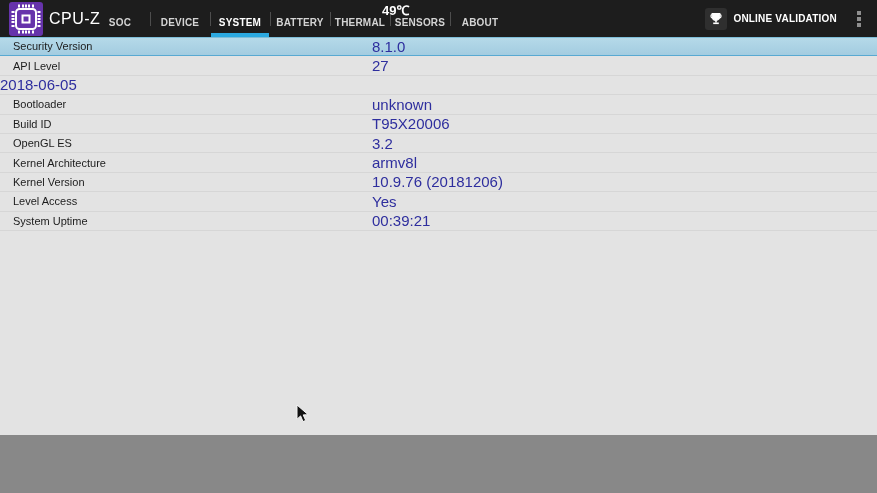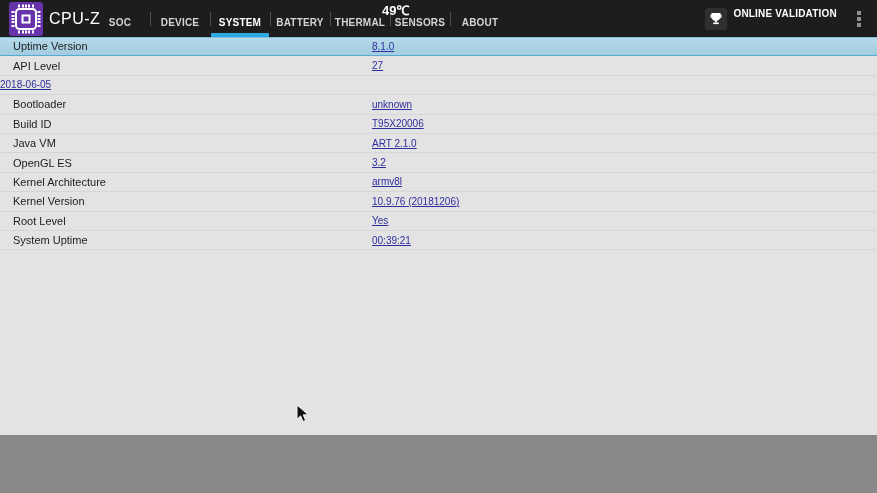--- a/index.html
+++ b/index.html
@@ -57,21 +57,21 @@
   }
   .tab-temp{
     position:absolute;top:1px;left:-8px;right:-8px;text-align:left;
     font-size:13px;font-weight:bold;color:#ffffff;letter-spacing:0;
   }
   .topbar-right{
     position:absolute;right:14px;top:0;height:37px;
     display:flex;align-items:center;
   }
   .validate-btn{
-    display:flex;gap:6px;cursor:default;
+    display:flex;align-items:center;gap:6px;cursor:default;
   }
   .trophy-box{
     width:22px;height:22px;background:#2f2f2f;border-radius:3px;
     display:flex;align-items:center;justify-content:center;
   }
   .validate-label{
     font-size:10px;font-weight:bold;color:#ffffff;letter-spacing:0.2px;white-space:nowrap;
   }
   .overflow-btn{
     display:flex;flex-direction:column;gap:2px;margin-left:18px;padding:4px 2px;
@@ -81,21 +81,21 @@
   .table{position:absolute;left:0;top:37px;right:0;}
   .row{
     height:19.4px;display:flex;align-items:center;
     border-bottom:1px solid rgba(0,0,0,0.055);
     background:var(--row-bg);
   }
   .row-label{
     flex:0 0 372px;padding-left:13px;
     font-size:11px;color:var(--label-color);
   }
-  .row-value{font-size:10px;color:var(--value-color);text-decoration:underline;}
+  .row-value{font-size:15px;color:var(--value-color);}
   .row.selected{
     background:linear-gradient(180deg,var(--sel-bg-top),var(--sel-bg-bot));
     border-bottom:1px solid var(--sel-border);
     box-shadow:inset 0 1px 0 rgba(120,186,214,0.9);
   }
   
   .cursor{position:absolute;left:296px;top:404px;pointer-events:none;}
 </style>
 </head>
 <body>
@@ -180,56 +180,52 @@
         <span></span>
           <span></span>
           <span></span>
       </div>
     </div>
   </div>
 
   <div class="table">
 
     <div class="row selected">
-      <div class="row-label">Uptime Version</div>
+      <div class="row-label">Security Version</div>
       <div class="row-value">8.1.0</div>
     </div>
     <div class="row">
       <div class="row-label">API Level</div>
       <div class="row-value">27</div>
     </div>
     <div class="row">
       <div class="row-value">2018-06-05</div>
     </div>
     <div class="row">
       <div class="row-label">Bootloader</div>
       <div class="row-value">unknown</div>
     </div>
     <div class="row">
       <div class="row-label">Build ID</div>
       <div class="row-value">T95X20006</div>
     </div>
     <div class="row">
-      <div class="row-label">Java VM</div>
-      <div class="row-value">ART 2.1.0</div>
-    </div>
-    <div class="row">
       <div class="row-label">OpenGL ES</div>
       <div class="row-value">3.2</div>
     </div>
     <div class="row">
       <div class="row-label">Kernel Architecture</div>
       <div class="row-value">armv8l</div>
     </div>
     <div class="row">
       <div class="row-label">Kernel Version</div>
       <div class="row-value">10.9.76 (20181206)</div>
     </div>
     <div class="row">
-      <div class="row-label">Root Level</div>
+      <div class="row-label">Level Access</div>
       <div class="row-value">Yes</div>
     </div>
     <div class="row">
       <div class="row-label">System Uptime</div>
       <div class="row-value">00:39:21</div>
     </div>
   </div>
 
   <div class="cursor">
     <svg width="14" height="20" viewBox="0 0 14 20">

